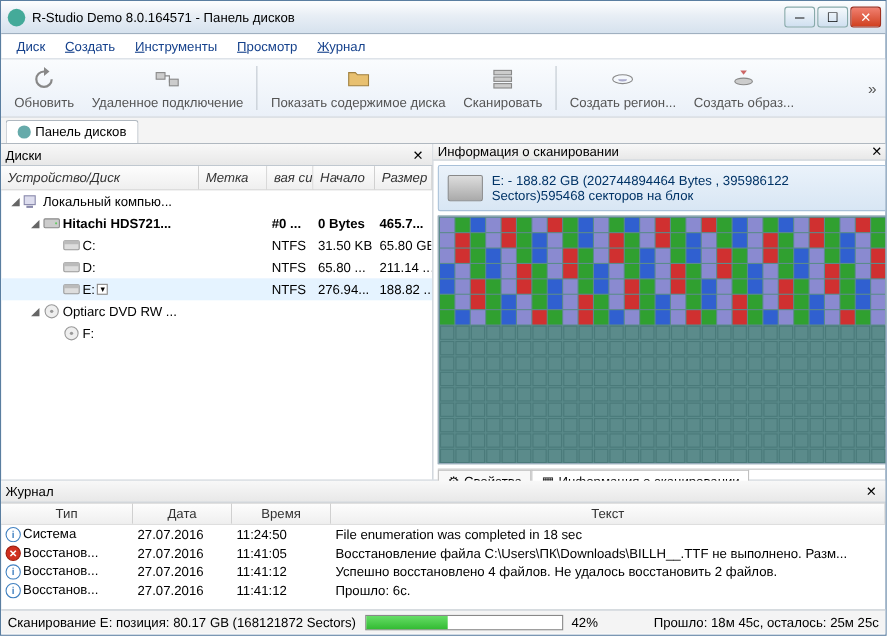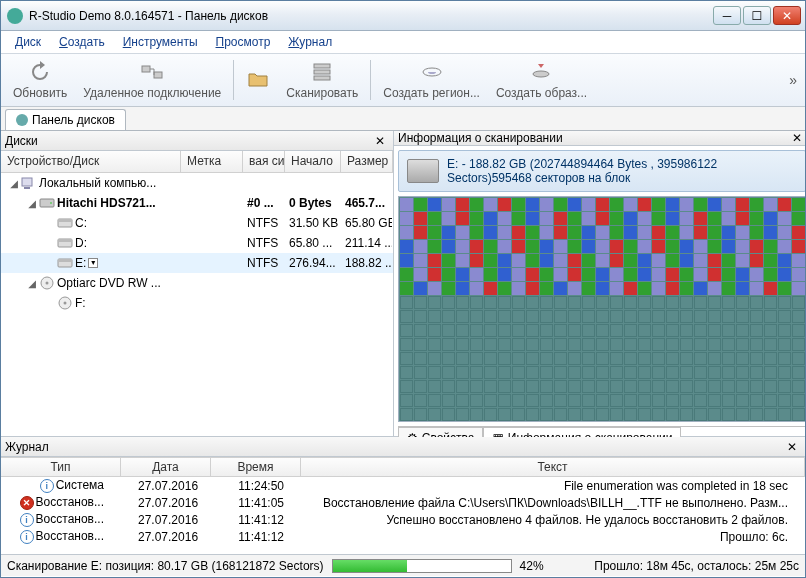--- a/index.html
+++ b/index.html
@@ -19,21 +19,21 @@
 .tsep { width:1px; height:40px; background:#c0c8d0; margin:0 4px; }
 .toolmore { margin-left:auto; color:#555; padding:0 4px; cursor:pointer; font-size:14px; }
 .tabstrip { height:24px; display:flex; align-items:flex-end; padding:0 4px; background:#f4f4f4; border-bottom:1px solid #b0b8c0; }
 .tab { display:flex; align-items:center; gap:4px; padding:3px 10px; background:#fff; border:1px solid #b0b8c0; border-bottom:none; border-radius:3px 3px 0 0; }
 .tab .ticon2 { width:12px; height:12px; background:#6aa; border-radius:50%; }
 .mainrow { display:flex; height:305px; }
 .leftpanel { width:400px; border-right:1px solid #c0c8d0; display:flex; flex-direction:column; }
 .rightpanel { flex:1; display:flex; flex-direction:column; }
 .panelhdr { height:20px; background:linear-gradient(#f8f8f8,#e8e8e8); display:flex; align-items:center; padding:0 4px; border-bottom:1px solid #c0c8d0; }
 .panelhdr .x { margin-left:auto; cursor:pointer; padding:0 4px; }
-.gridhdr { display:flex; height:22px; border-bottom:1px solid #d0d0d0; }
+.gridhdr { display:flex; height:22px; border-bottom:1px solid #d0d0d0;font-style:italic; }
 .gh { border-right:1px solid #d0d0d0; padding:3px 6px; background:linear-gradient(#fdfdfd,#efefef); overflow:hidden; white-space:nowrap; color:#333; }
 .tree { flex:1; overflow:auto; }
 .trow { display:flex; align-items:center; height:20px; }
 .trow.sel { background:#e5f3ff; }
 .cell { overflow:hidden; white-space:nowrap; padding:0 4px; border-right:1px solid transparent; }
 .c0 { width:180px; display:flex; align-items:center; gap:2px; }
 .c1 { width:62px; }
 .c2 { width:42px; }
 .c3 { width:56px; }
 .c4 { width:52px; }
@@ -47,21 +47,21 @@
 .blockrow { display:flex; height:14px; }
 .blk { width:13px; height:13px; margin:0.5px; }
 .tabsbot { display:flex; height:22px; border-top:1px solid #c0c0c0; margin:0 4px 4px 4px; }
 .tabb { display:flex; align-items:center; gap:4px; padding:3px 8px; border:1px solid #c0c0c0; background:#f8f8f8; cursor:pointer; }
 .tabb.active { background:#fff; border-bottom-color:#fff; }
 .journal { height:118px; border-top:1px solid #c0c8d0; display:flex; flex-direction:column; }
 .jhdr { display:flex; height:20px; border-bottom:1px solid #d0d0d0; border-top:1px solid #d0d0d0; }
 .jh { background:linear-gradient(#fdfdfd,#efefef); border-right:1px solid #d0d0d0; padding:2px 4px; text-align:center; color:#333; }
 .jrows { flex:1; overflow:auto; }
 .jrow { display:flex; height:17px; align-items:center; }
-.jc { padding:0 17px; overflow:hidden; white-space:nowrap;text-align:right; }
+.jc { padding:0 4px; overflow:hidden; white-space:nowrap; }
 .jicon { width:14px; height:14px; border-radius:50%; border:1px solid; display:inline-flex; align-items:center; justify-content:center; font-size:9px; font-weight:bold; margin-right:2px; }
 .jicon.info { border-color:#4080c0; color:#4080c0; }
 .jicon.err { background:#d03020; border-color:#a02010; color:#fff; }
 .statusbar { height:22px; border-top:1px solid #c0c8d0; display:flex; align-items:center; padding:0 6px; gap:8px; background:#f4f4f4; }
 .progress { width:180px; height:14px; border:1px solid #888; background:#fff; position:relative; }
 .progfill { height:100%; background:linear-gradient(#6d6,#3b3); }
 </style>
 </head>
 <body>
 
@@ -96,20 +96,21 @@
         <rect x="14" y="12" width="8" height="6" fill="#ccc" stroke="#888"></rect>
         <path d="M10 9h4v6" stroke="#888" fill="none"></path>
       </svg>
     <span>Удаленное подключение</span>
   </div>
   <div class="tsep"></div>
   <div class="tbtn">
     <svg viewBox="0 0 24 24">
         <path d="M3 6h6l2 2h10v10H3z" fill="#e8c070" stroke="#a08040"></path>
       </svg>
+    <span>Показать содержимое диска</span>
   </div>
   <div class="tbtn">
     <svg viewBox="0 0 24 24">
         <rect x="4" y="4" width="16" height="4" fill="#ccc" stroke="#888"></rect>
         <rect x="4" y="10" width="16" height="4" fill="#ccc" stroke="#888"></rect>
         <rect x="4" y="16" width="16" height="4" fill="#ccc" stroke="#888"></rect>
       </svg>
     <span>Сканировать</span>
   </div>
   <div class="tsep"></div>

